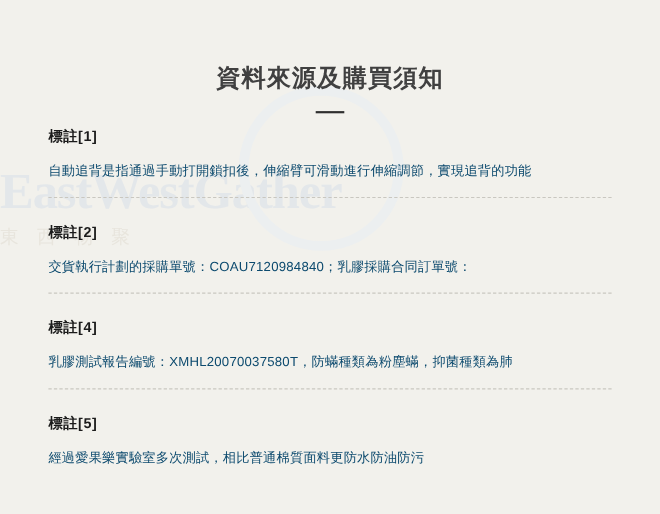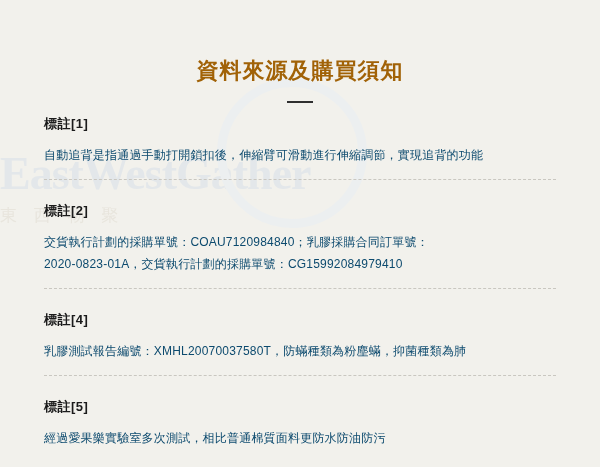--- a/index.html
+++ b/index.html
@@ -57,21 +57,21 @@
   }
   .content {
     position: relative;
     z-index: 1;
     padding: 0 44px;
   }
   .doc-title {
     text-align: center;
     font-size: 22px;
     font-weight: bold;
-    color: #a16207;
+    color: #404040;
     padding-top: 56px;
     letter-spacing: 1px;
   }
   .title-rule {
     width: 26px;
     height: 2px;
     background: #2f2f2f;
     margin: 15px auto 0 auto;
   }
   .section {
@@ -123,21 +123,20 @@
       <div class="section-body">
         <div class="line">自動追背是指通過手動打開鎖扣後，伸縮臂可滑動進行伸縮調節，實現追背的功能</div>
       </div>
       <div class="divider"></div>
     </div>
 
     <div class="section">
       <div class="section-label">標註[2]</div>
       <div class="section-body">
         <div class="line">交貨執行計劃的採購單號：COAU7120984840；乳膠採購合同訂單號：</div>
-        <div class="line">2020-0823-01A，交貨執行計劃的採購單號：CG15992084979410</div>
       </div>
       <div class="divider"></div>
     </div>
 
     <div class="section">
       <div class="section-label">標註[4]</div>
       <div class="section-body">
         <div class="line">乳膠測試報告編號：XMHL20070037580T，防蟎種類為粉塵蟎，抑菌種類為肺</div>
       </div>
       <div class="divider"></div>

